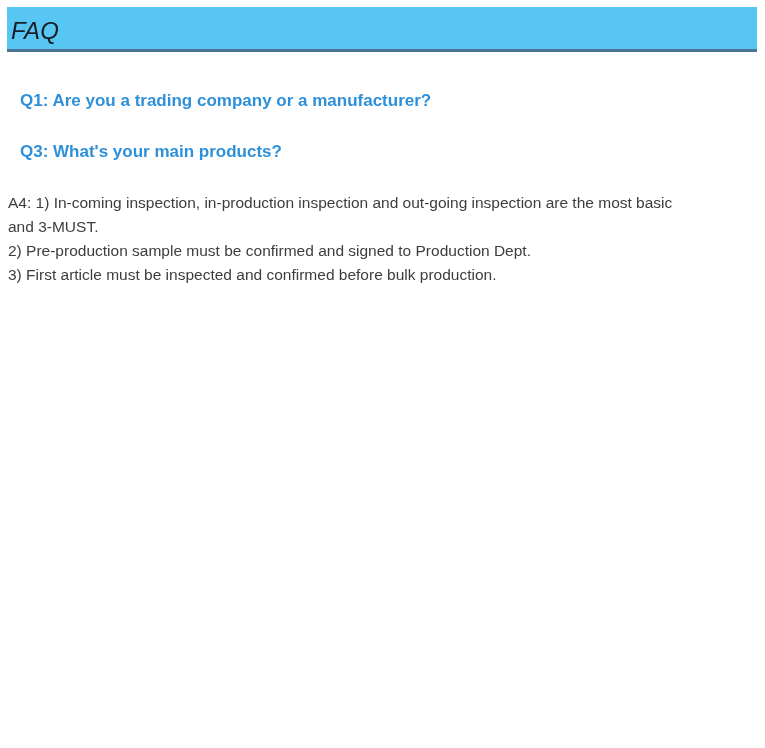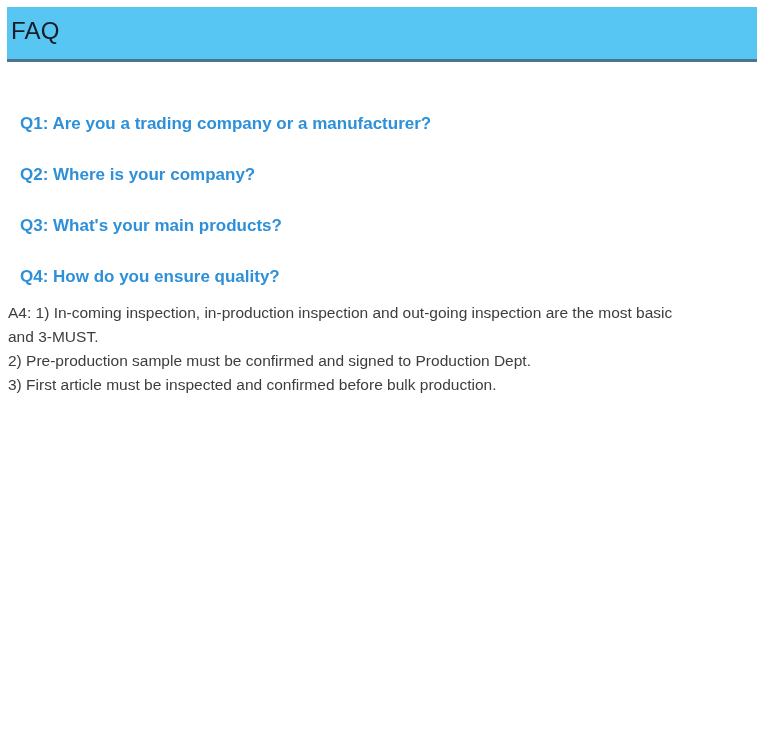--- a/index.html
+++ b/index.html
@@ -16,24 +16,25 @@
     padding: 0;
     background: var(--page-bg);
   }
   body {
     width: 765px;
     min-height: 748px;
     font-family: "Liberation Sans", "DejaVu Sans", sans-serif;
     overflow: hidden;
   }
   .faq-header {
-    margin: 7px 8px 17px 7px;
+    margin: 7px 8px 4px 7px;
     background: var(--header-bg);
     border-bottom: 3px solid var(--header-border);
-    padding: 8px 6px 12px 4px;
+    padding: 8px 6px 2px 4px;
+    font-style: italic;
   }
   .faq-header .title {
     font-size: 24px;
     line-height: 32px;
     color: var(--header-text);
     font-weight: 400;
     letter-spacing: 0.2px;
   }
   .content {
     padding: 21px 12px 10px 8px;
@@ -64,29 +65,27 @@
   <span class="title">FAQ</span>
 </div>
 
 <div class="content">
 
   <div class="faq-item">
     <h3 class="faq-question">Q1: Are you a trading company or a manufacturer?</h3>
   </div>
 
   <div class="faq-item">
-    <h3 class="faq-question">Q2: Where is your company?</h3>
   </div>
 
   <div class="faq-item">
     <h3 class="faq-question">Q3: What's your main products?</h3>
   </div>
 
   <div class="faq-item">
-    <h3 class="faq-question">Q4: How do you ensure quality?</h3>
     <p class="faq-answer">A4: 1) In-coming inspection, in-production inspection and out-going inspection are the most basic
 and 3-MUST.
 2) Pre-production sample must be confirmed and signed to Production Dept.
 3) First article must be inspected and confirmed before bulk production.</p>
   </div>
 
 
 </div>
 
 </body></html>

